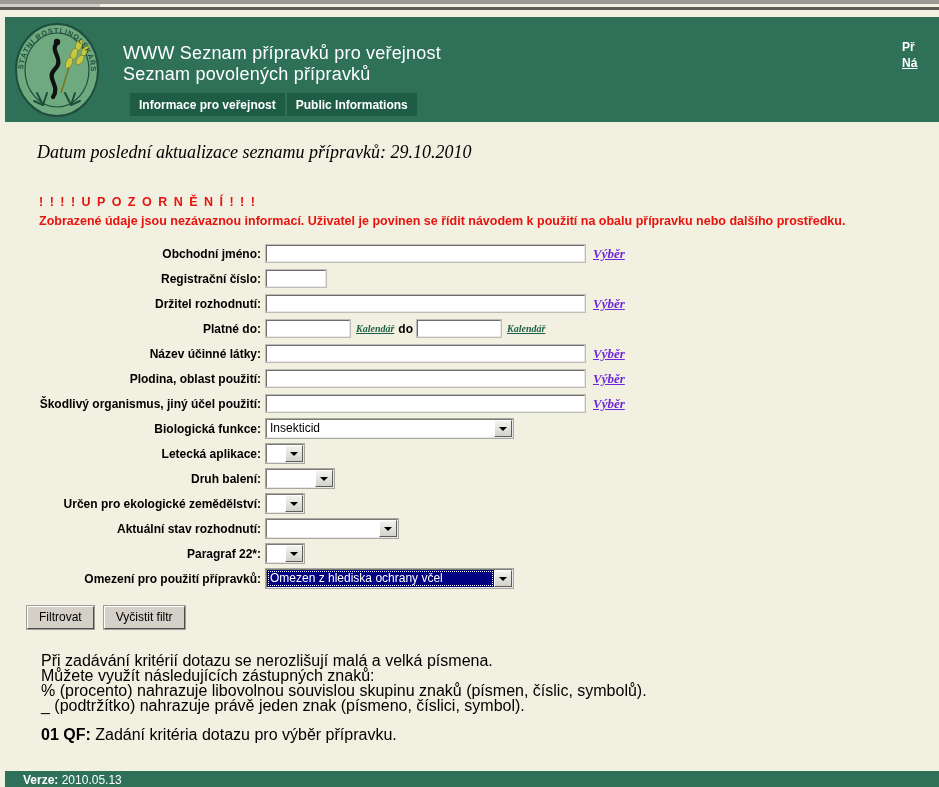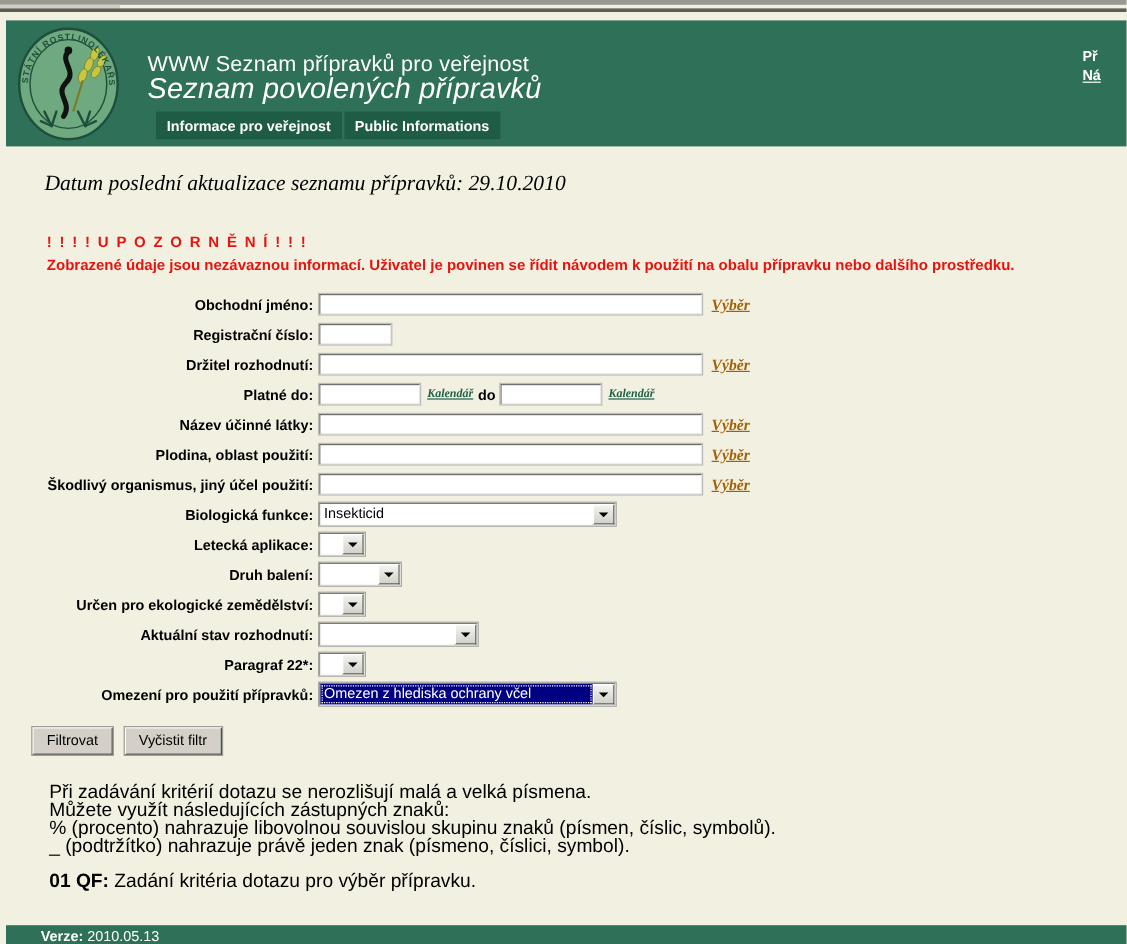--- a/index.html
+++ b/index.html
@@ -73,24 +73,23 @@
     left: 118px;
     top: 26px;
     color: #FFFFFF;
   }
   .header-title-1 {
     font-size: 18px;
     line-height: 21px;
     letter-spacing: 0.2px;
   }
   .header-title-2 {
-    font-size: 24px;
+    font-size: 18px;
     line-height: 21px;
     letter-spacing: 0.2px;
-    font-style: italic;
   }
   .header-links {
     position: absolute;
     right: -3px;
     top: 22px;
     text-align: left;
     width: 40px;
     overflow: hidden;
   }
   .header-links a {
@@ -177,21 +176,21 @@
     font-family: "Liberation Sans", sans-serif;
     font-size: 12px;
     padding: 0 2px;
     box-sizing: content-box;
   }
   .txt.wide   { width: 313px; }
   .txt.small  { width: 54px; }
   .txt.date   { width: 78px; }
 
   .link-sel {
-    color: #a16207;
+    color: #6d28d9;
     font-family: "Liberation Serif", serif;
     font-style: italic;
     font-weight: bold;
     font-size: 13px;
     text-decoration: underline;
     margin-left: 8px;
     cursor: pointer;
     white-space: nowrap;
   }
   .link-cal {
@@ -304,21 +303,21 @@
     left: 5px;
     top: 771px;
     width: 934px;
     height: 16px;
     background: #2E7158;
     color: #FFFFFF;
     font-size: 12px;
     overflow: hidden;
   }
   .footer .inner {
-    padding: 2px 0 0 29px;
+    padding: 2px 0 0 18px;
     white-space: nowrap;
   }
   .footer b { font-weight: bold; }
 </style>
 </head>
 <body>
 
 <div id="page">
 
   <div class="browser-strip">

